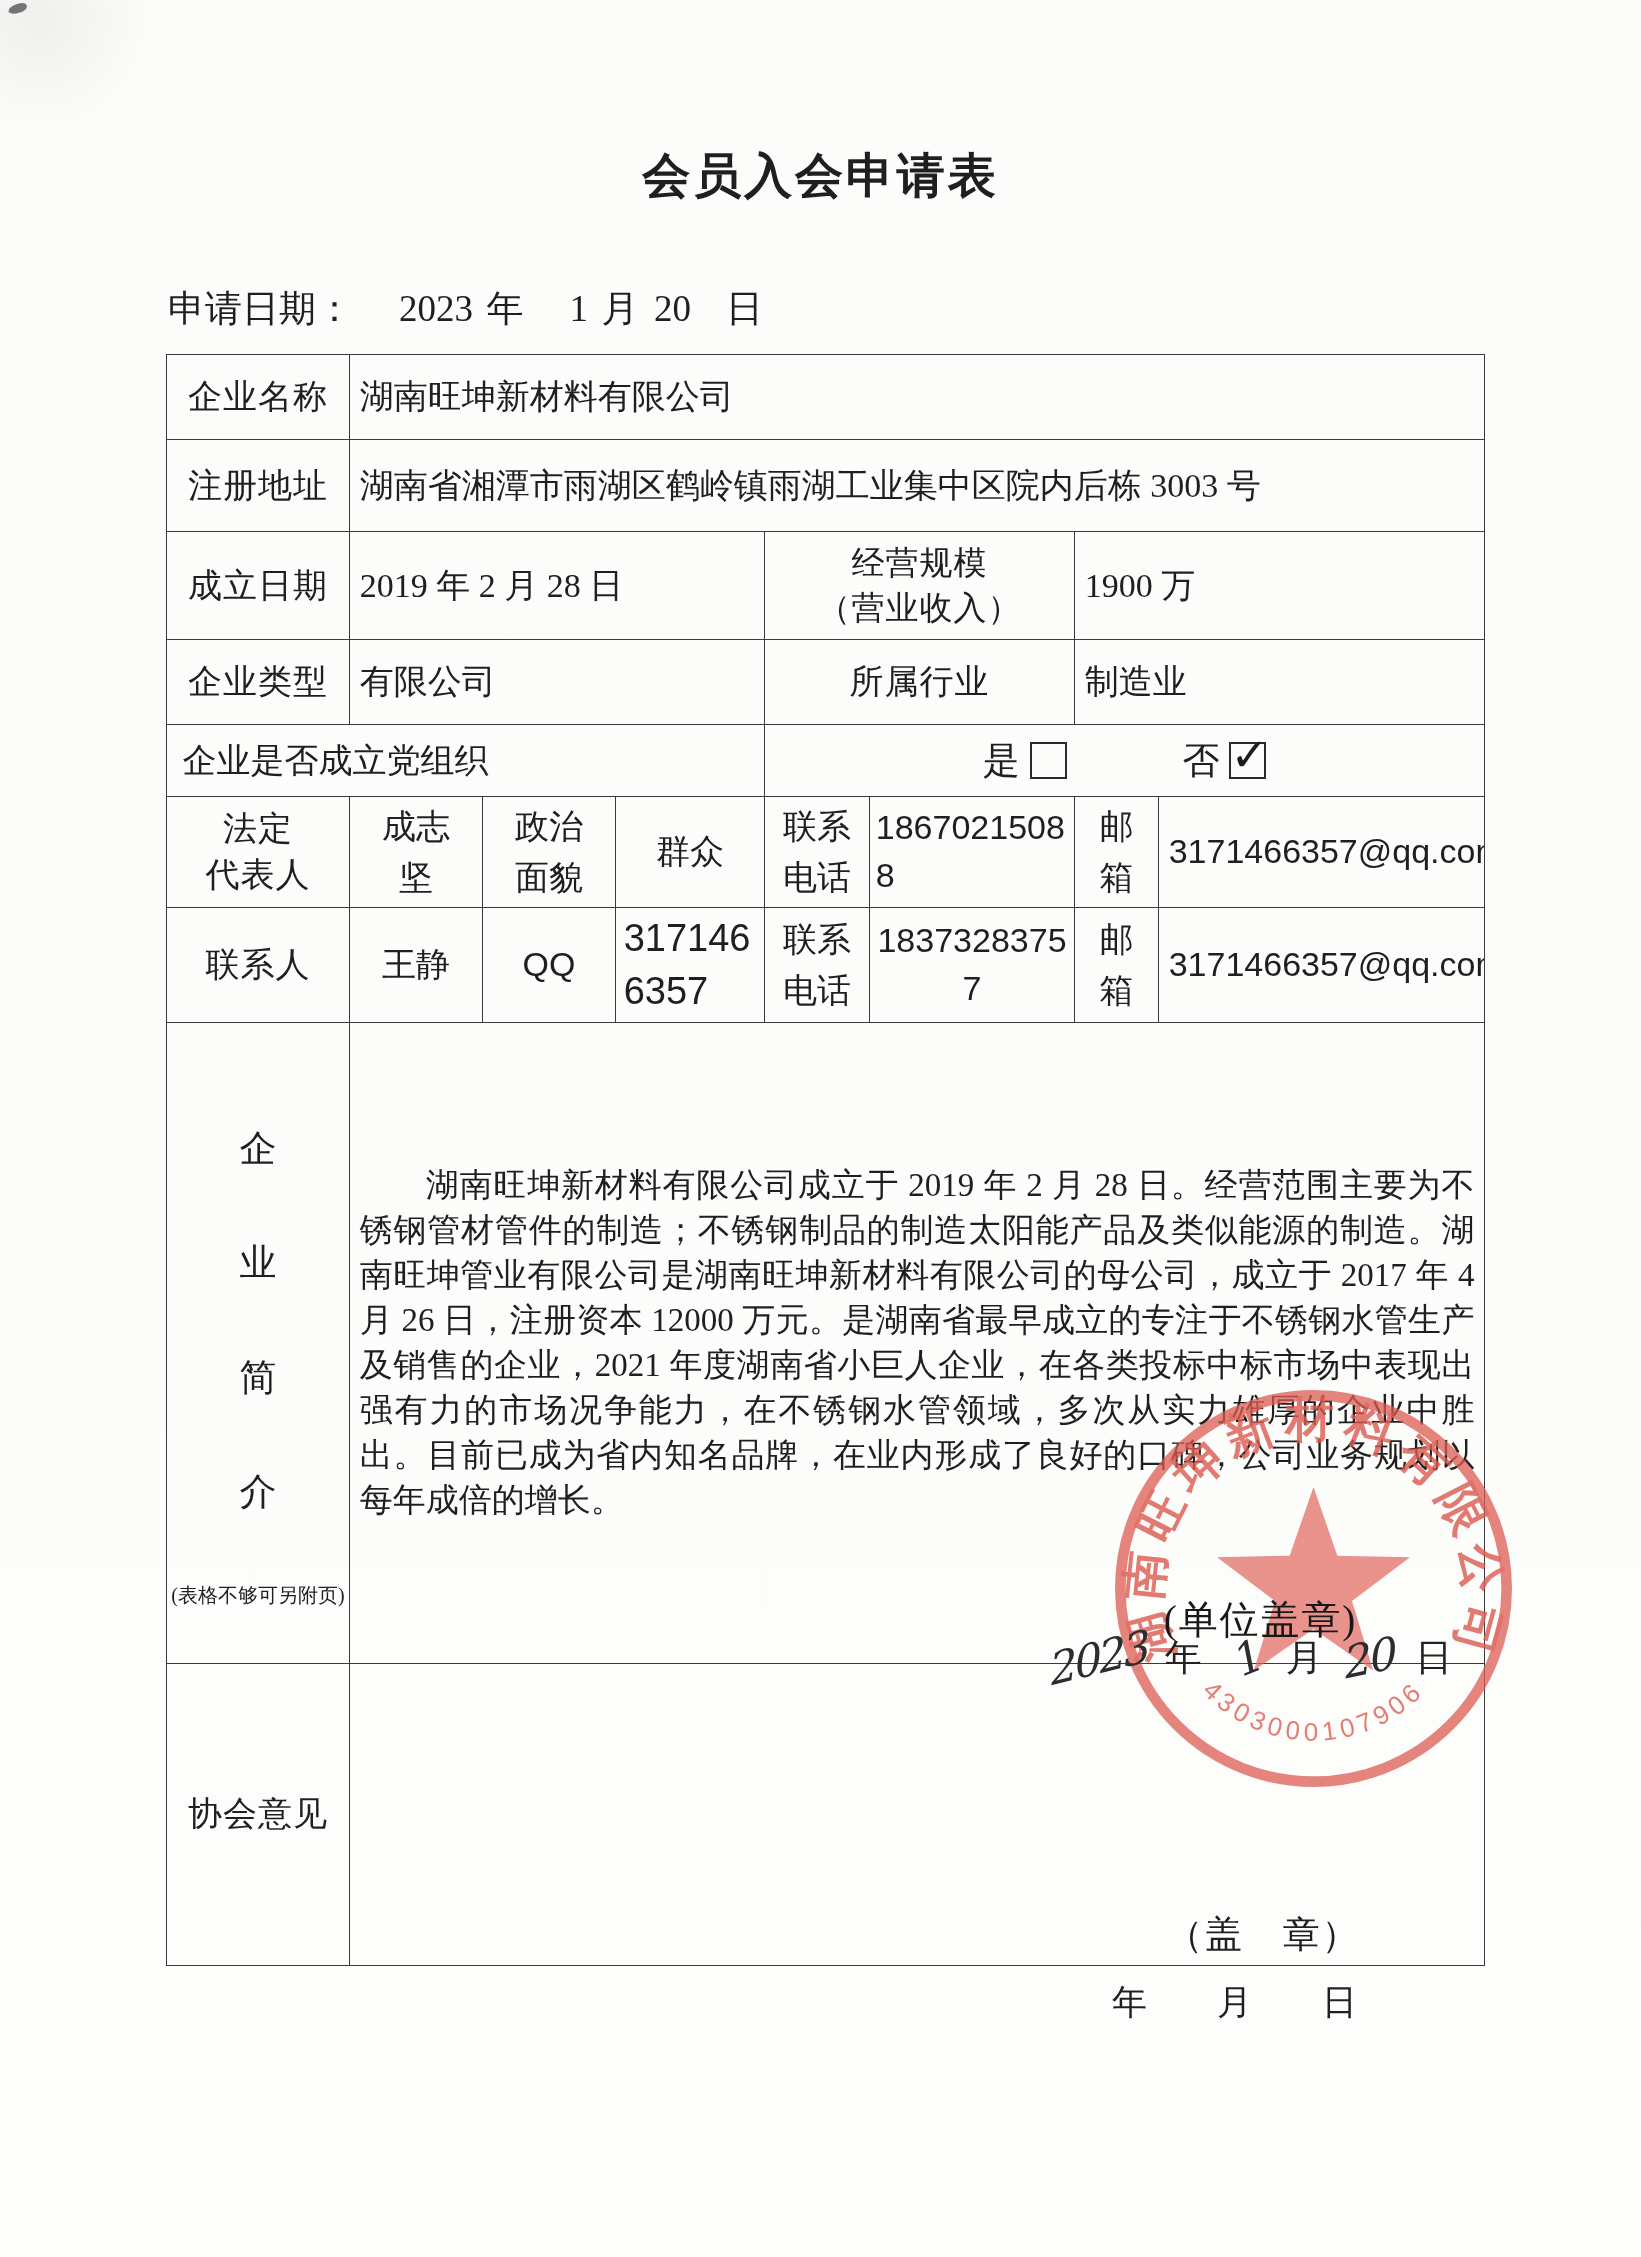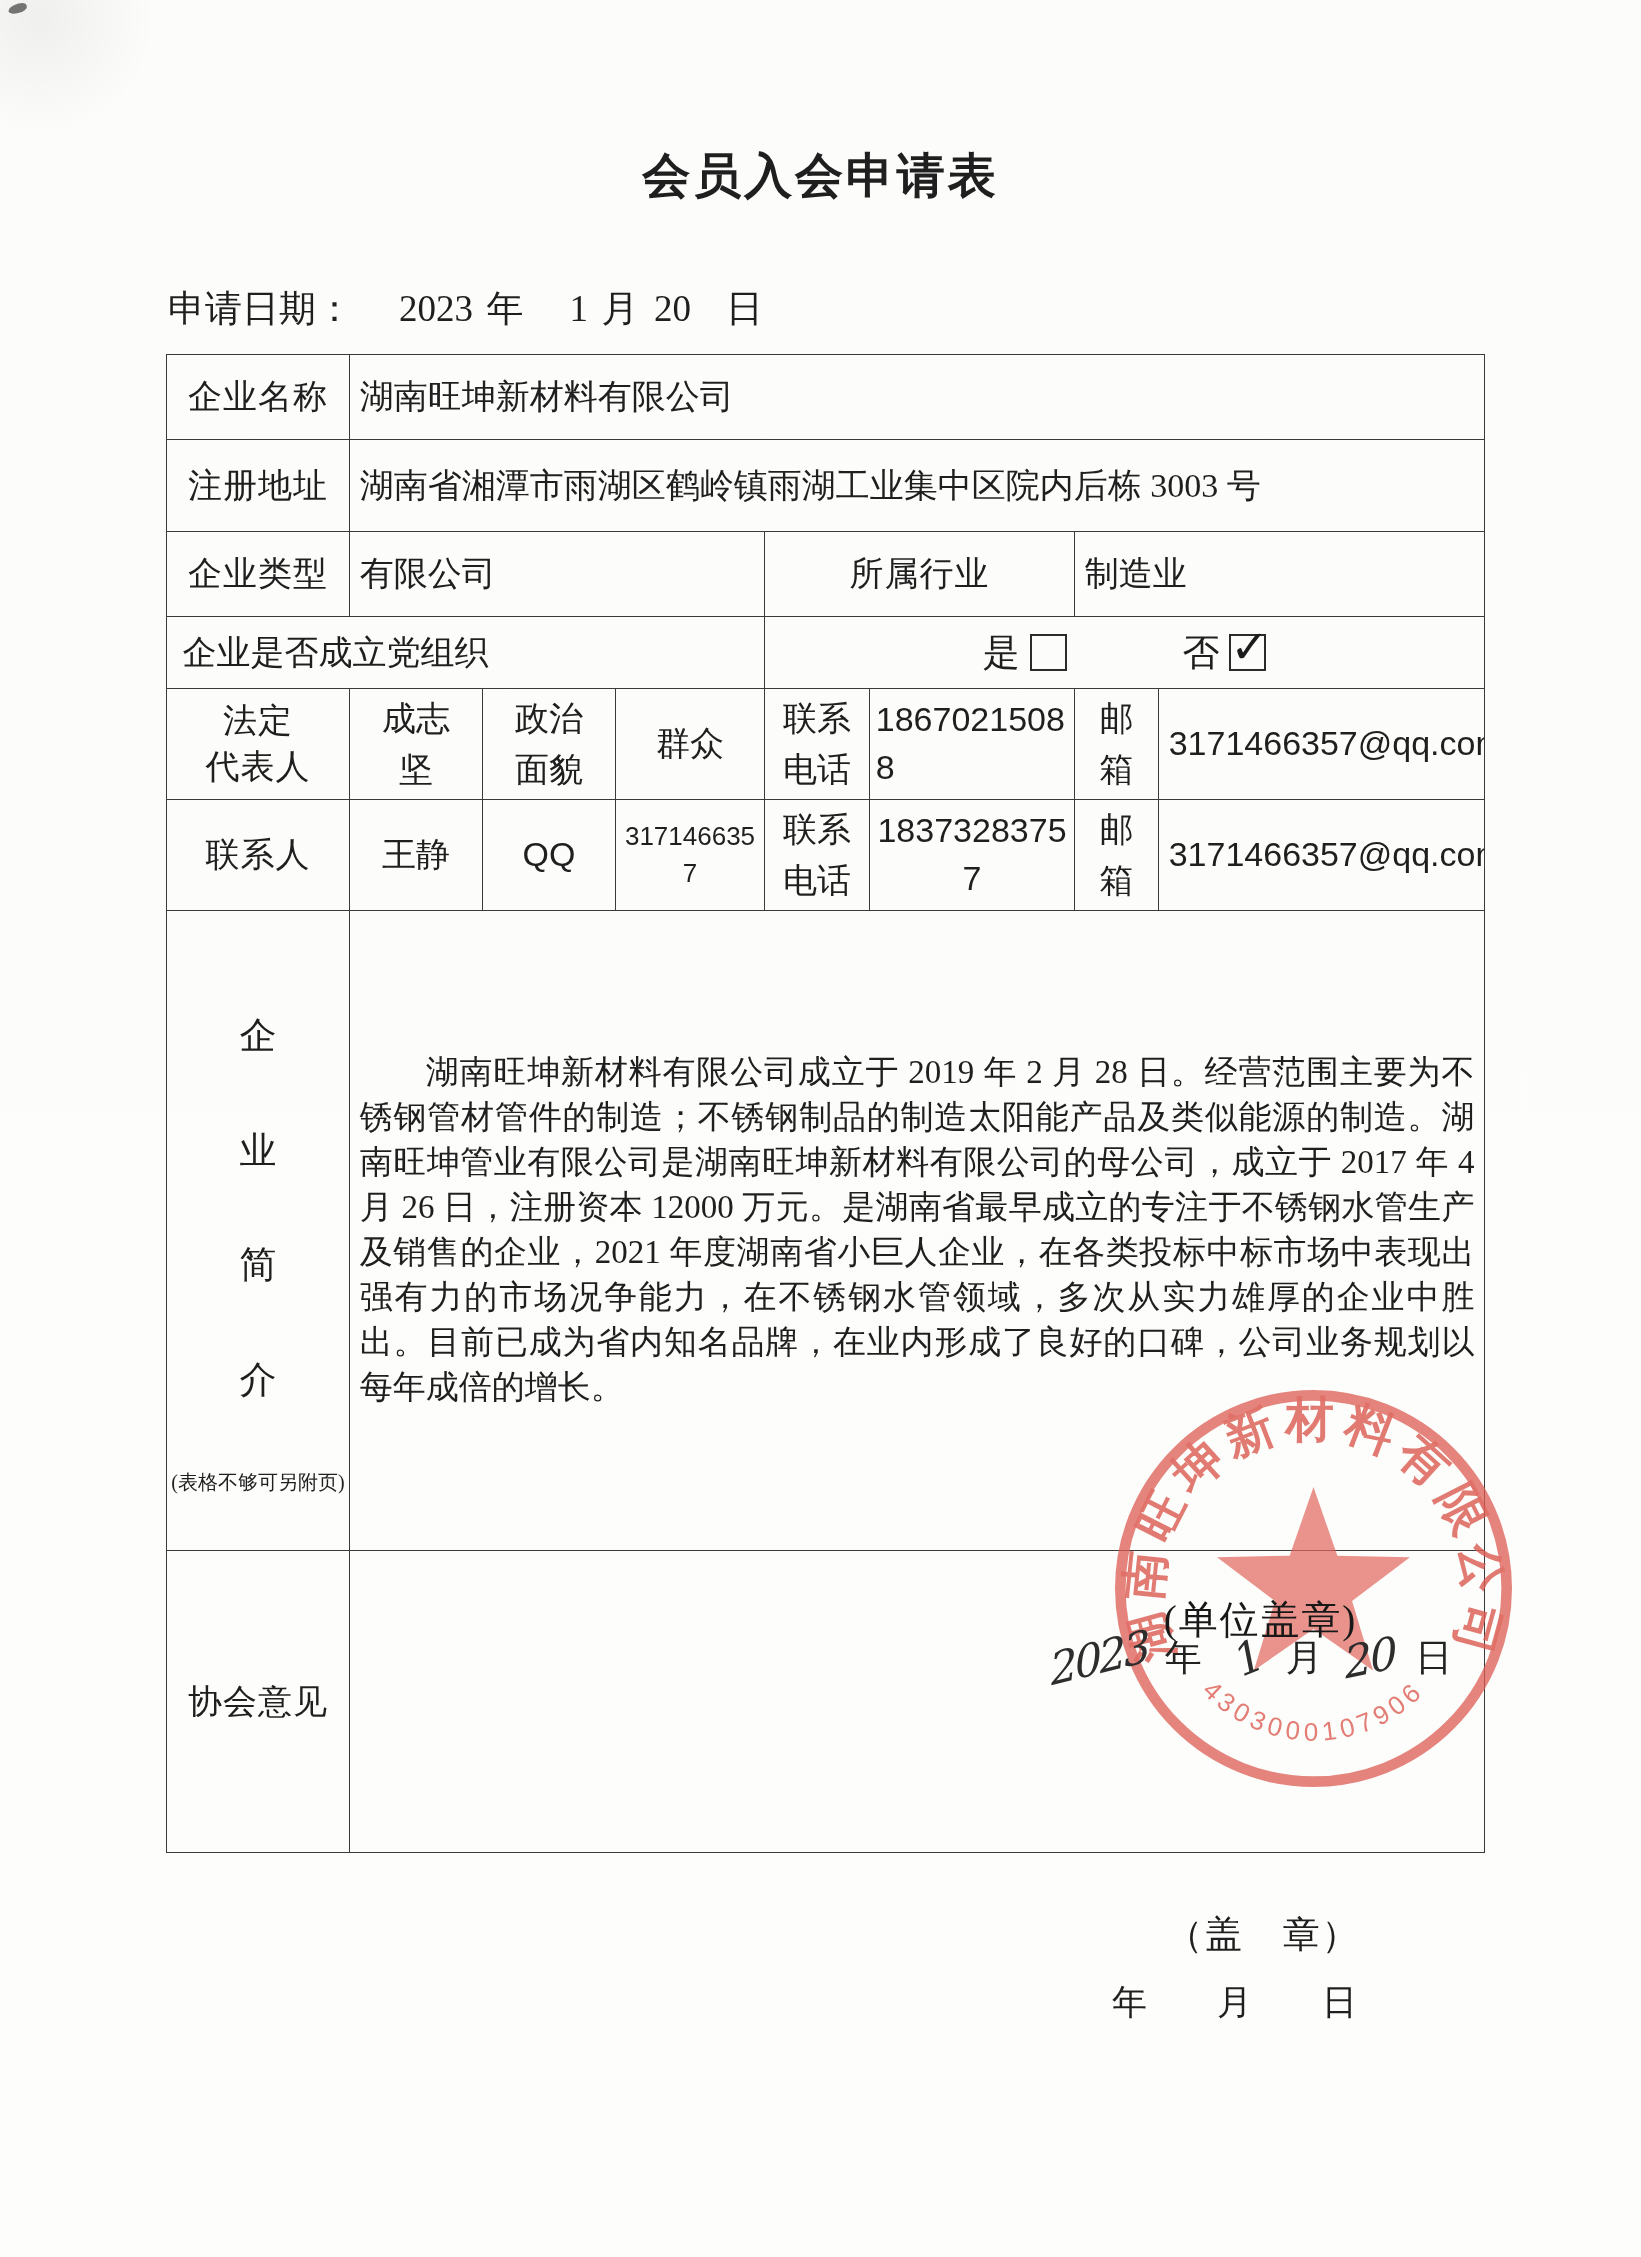--- a/index.html
+++ b/index.html
@@ -150,20 +150,29 @@
       <td class="lab">企业名称</td>
       <td class="val" colspan="7">湖南旺坤新材料有限公司</td>
     </tr>
 
     <tr style="height:92px">
       <td class="lab">注册地址</td>
       <td class="val" colspan="7">湖南省湘潭市雨湖区鹤岭镇雨湖工业集中区院内后栋 3003 号</td>
     </tr>
 
 
+    <tr style="height:108px">
+      <td class="lab">成立日期</td>
+      <td class="val" colspan="3">2019 年 2 月 28 日</td>
+      <td class="lab two-line" colspan="2" style="font-size:33px">
+        <div>经营规模</div>
+        <div>（营业收入）</div>
+      </td>
+      <td class="val" colspan="2">1900 万</td>
+    </tr>
 
     <tr style="height:85px">
       <td class="lab">企业类型</td>
       <td class="val" colspan="3">有限公司</td>
       <td class="lab" colspan="2">所属行业</td>
       <td class="val" colspan="2">制造业</td>
     </tr>
 
 
     <tr style="height:72px">
@@ -195,21 +204,21 @@
       <td class="val-c" style="padding:3.9px 3.9px"><span class="wrap-narrow">联系电话</span></td>
       <td class="digits" style="padding:3.9px 5.8px">18670215088</td>
       <td class="val-c" style="padding:3.9px 1.9px"><span class="wrap-one">邮箱</span></td>
       <td class="email">3171466357@qq.com</td>
     </tr>
 
     <tr style="height:97px">
       <td class="lab">联系人</td>
       <td class="val-c">王静</td>
       <td class="val-c" style="font-family:'Liberation Sans',sans-serif">QQ</td>
-      <td class="digits" style="font-size:26px;padding:3.9px 7.7px;text-align:center">3171466357</td>
+      <td class="digits" style="font-size:38px;padding:3.9px 7.7px;">3171466357</td>
       <td class="val-c" style="padding:3.9px 3.9px"><span class="wrap-narrow">联系电话</span></td>
       <td class="digits" style="padding:3.9px 5.8px;text-align:center">18373283757</td>
       <td class="val-c" style="padding:3.9px 1.9px"><span class="wrap-one">邮箱</span></td>
       <td class="email">3171466357@qq.com</td>
     </tr>
 
     <tr style="height:634px">
       <td class="profile-label-cell">
         <div class="profile-label">
           <span class="pch">企</span>

